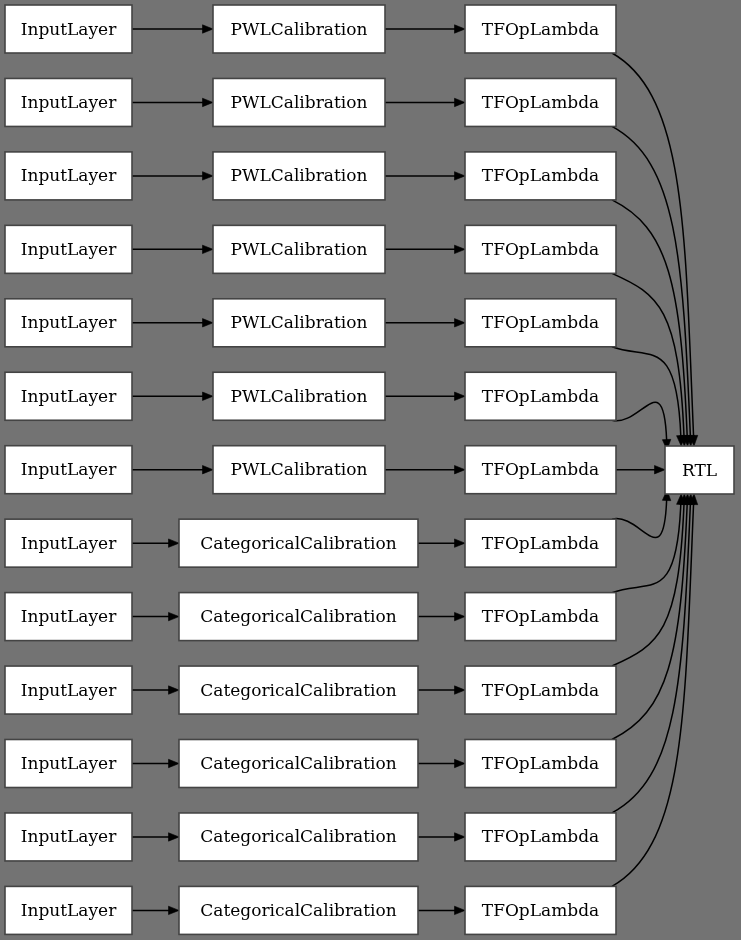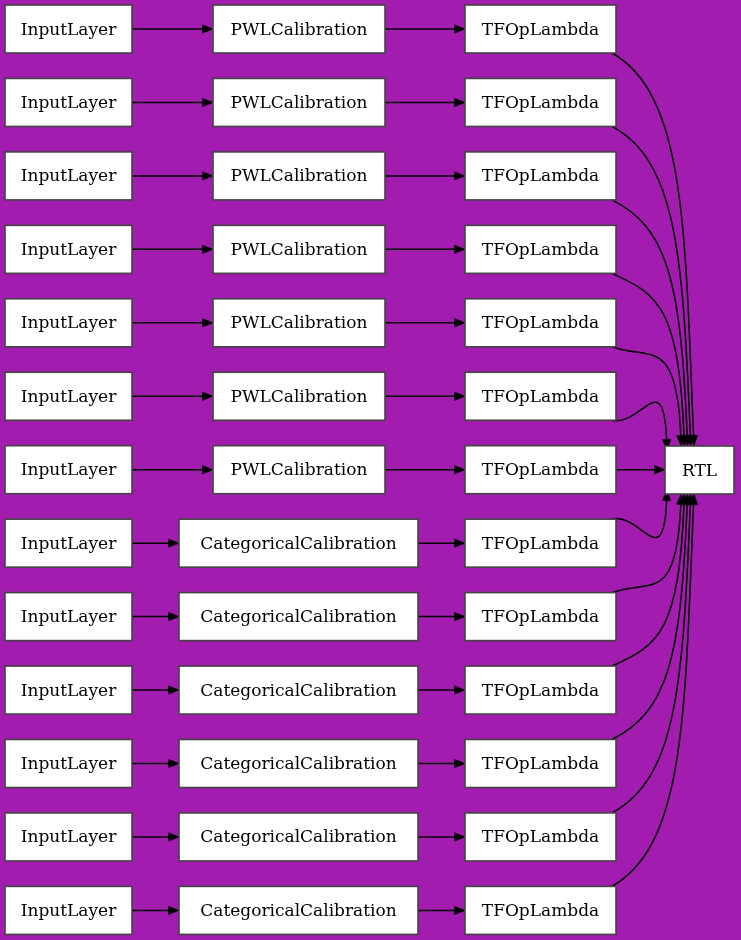--- a/index.html
+++ b/index.html
@@ -4,21 +4,21 @@
 <style>
   html, body {
     margin: 0;
     padding: 0;
     background: #ffffff;
   }
   #graph-root {
     position: relative;
     width: 741px;
     height: 940px;
-    background: #a21caf;
+    background: #737373;
     overflow: hidden;
     font-family: "DejaVu Serif", "Liberation Serif", serif;
   }
   svg#graph-svg {
     display: block;
     width: 741px;
     height: 940px;
   }
   .node-box {
     fill: #ffffff;

